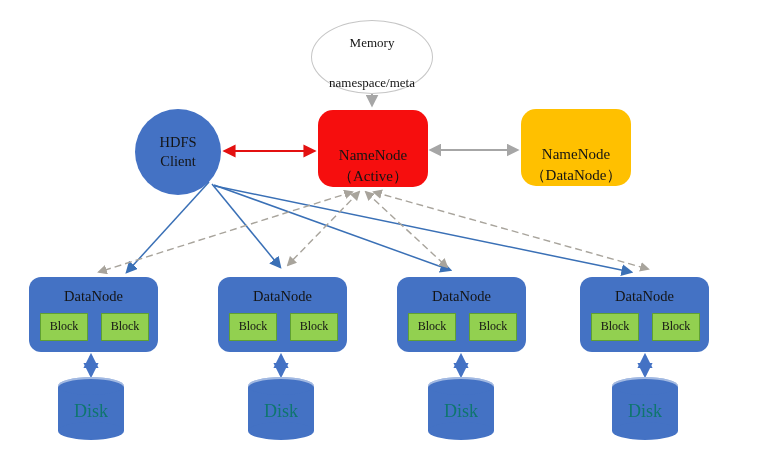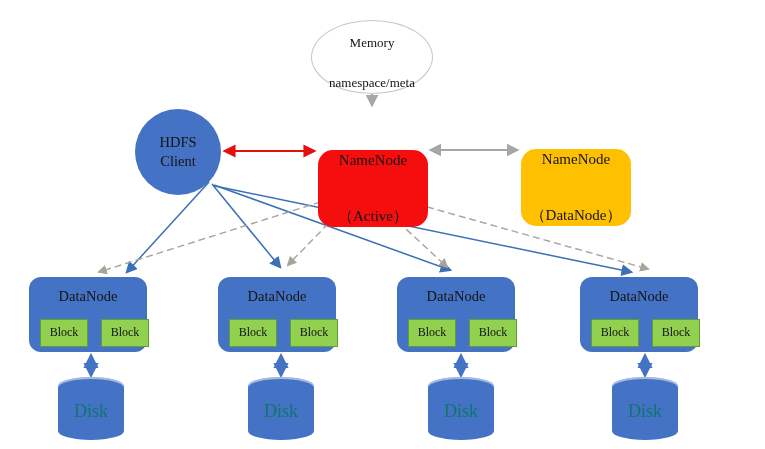--- a/index.html
+++ b/index.html
@@ -11,27 +11,27 @@
   .ellipse{left:311px;top:20px;width:122px;height:74px;background:#fff;
            border:1px solid #C6C6C6;border-radius:50%;font-size:13px;}
   .ellipse .l1{margin-top:14px;}
   .ellipse .l2{margin-top:24px;}
 
   .client-circle{left:135px;top:109px;width:86px;height:86px;border-radius:50%;
                  background:#4472C4;font-size:14.5px;display:flex;flex-direction:column;
                  justify-content:center;line-height:19px;}
 
   .rbox{width:110px;height:77px;border-radius:15px;font-size:15px;display:flex;
-        flex-direction:column;justify-content:space-between;line-height:21px;margin-top:40px;}
+        flex-direction:column;justify-content:flex-end;line-height:21px;}
   .active-box{left:318px;top:110px;background:#F60E0E;}
   .standby-box{left:521px;top:109px;background:#FFC000;}
 
-  .dn{top:277px;width:118px;height:75px;background:#4472C4;border-radius:12px;font-size:14.5px;}
+  .dn{top:277px;width:129px;height:75px;background:#4472C4;border-radius:12px;font-size:14.5px;}
   .dn-label{margin-top:11px;}
-  .block{position:absolute;width:46px;height:26px;top:42px;background:#92D050;
+  .block{position:absolute;width:46px;height:26px;top:36px;background:#92D050;
          border:1px solid #5FA032;font-size:12px;line-height:24px;text-align:center;color:#141414;}
   .b1{left:11px;} .b2{left:72px;}
   .dn1{left:29px;} .dn2{left:218px;} .dn3{left:397px;} .dn4{left:580px;}
 
   .disk{position:absolute;top:377px;width:66px;height:63px;z-index:2;}
   .disk-body{position:absolute;top:9px;left:0;width:66px;height:45px;background:#4472C4;}
   .disk-top{position:absolute;top:0;left:0;width:66px;height:18px;border-radius:50%;
             background:#4472C4;box-shadow:inset 0 2px 0 rgba(255,255,255,.5);}
   .disk-bottom{position:absolute;top:45px;left:0;width:66px;height:18px;border-radius:50%;background:#4472C4;}
   .disk-label{position:absolute;top:24px;width:100%;text-align:center;font-size:18px;color:#0f766e;}

